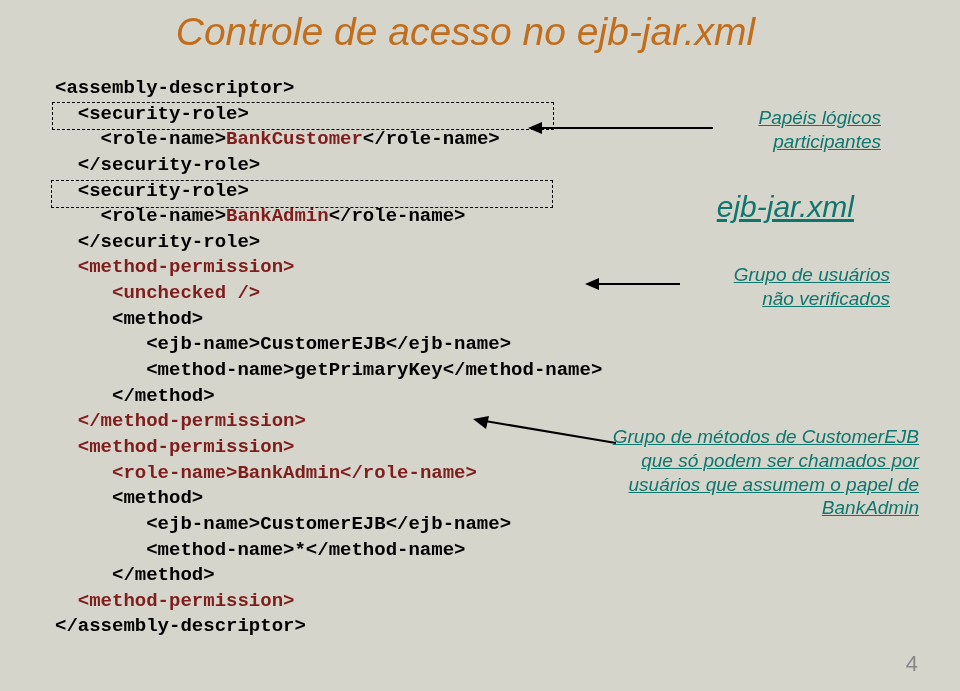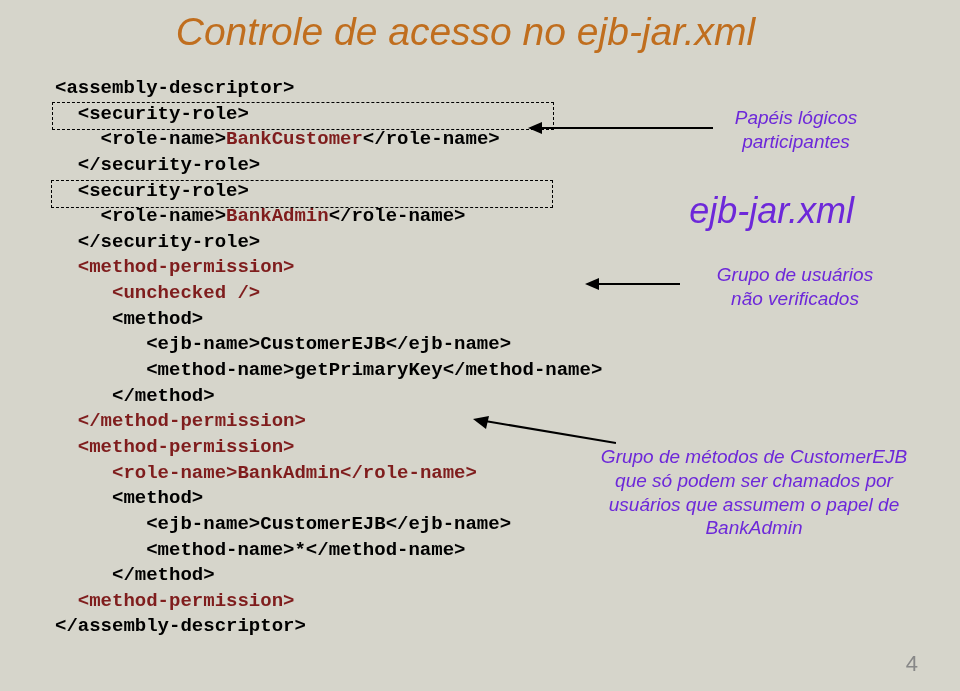--- a/index.html
+++ b/index.html
@@ -42,29 +42,30 @@
     border: 1px dashed #000;
     background: transparent;
     pointer-events: none;
   }
   .box1 { left: -3px; top: 26px; width: 500px; height: 26px; }
   .box2 { left: -4px; top: 104px; width: 500px; height: 26px; }
   .annotation {
     position: absolute;
     font-family: "Trebuchet MS", "Segoe UI", sans-serif;
     font-style: italic;
-    color: #6d28d9;
+    color: #0f766e;
     font-size: 19px;
-    text-align: center;
+    text-align: right;
     line-height: 1.25;
+    text-decoration: underline;
   }
   .ann1 { right: 63px; top: 106px; width: 170px; }
-  .ann2 { right: 90px; top: 188px; font-size: 36px; white-space: nowrap; }
+  .ann2 { right: 90px; top: 188px; font-size: 30px; white-space: nowrap; }
   .ann3 { right: 54px; top: 263px; width: 190px; }
-  .ann4 { right: 25px; top: 425px; width: 330px; margin-top: 20px; }
+  .ann4 { right: 25px; top: 425px; width: 330px; }
   .arrow {
     position: absolute;
   }
   .arrow svg { display: block; }
   .arrow1 { left: 528px; top: 120px; }
   .arrow2 { left: 585px; top: 276px; }
   .arrow3 { left: 471px; top: 413px; }
   .page-num {
     position: absolute;
     right: 26px;

